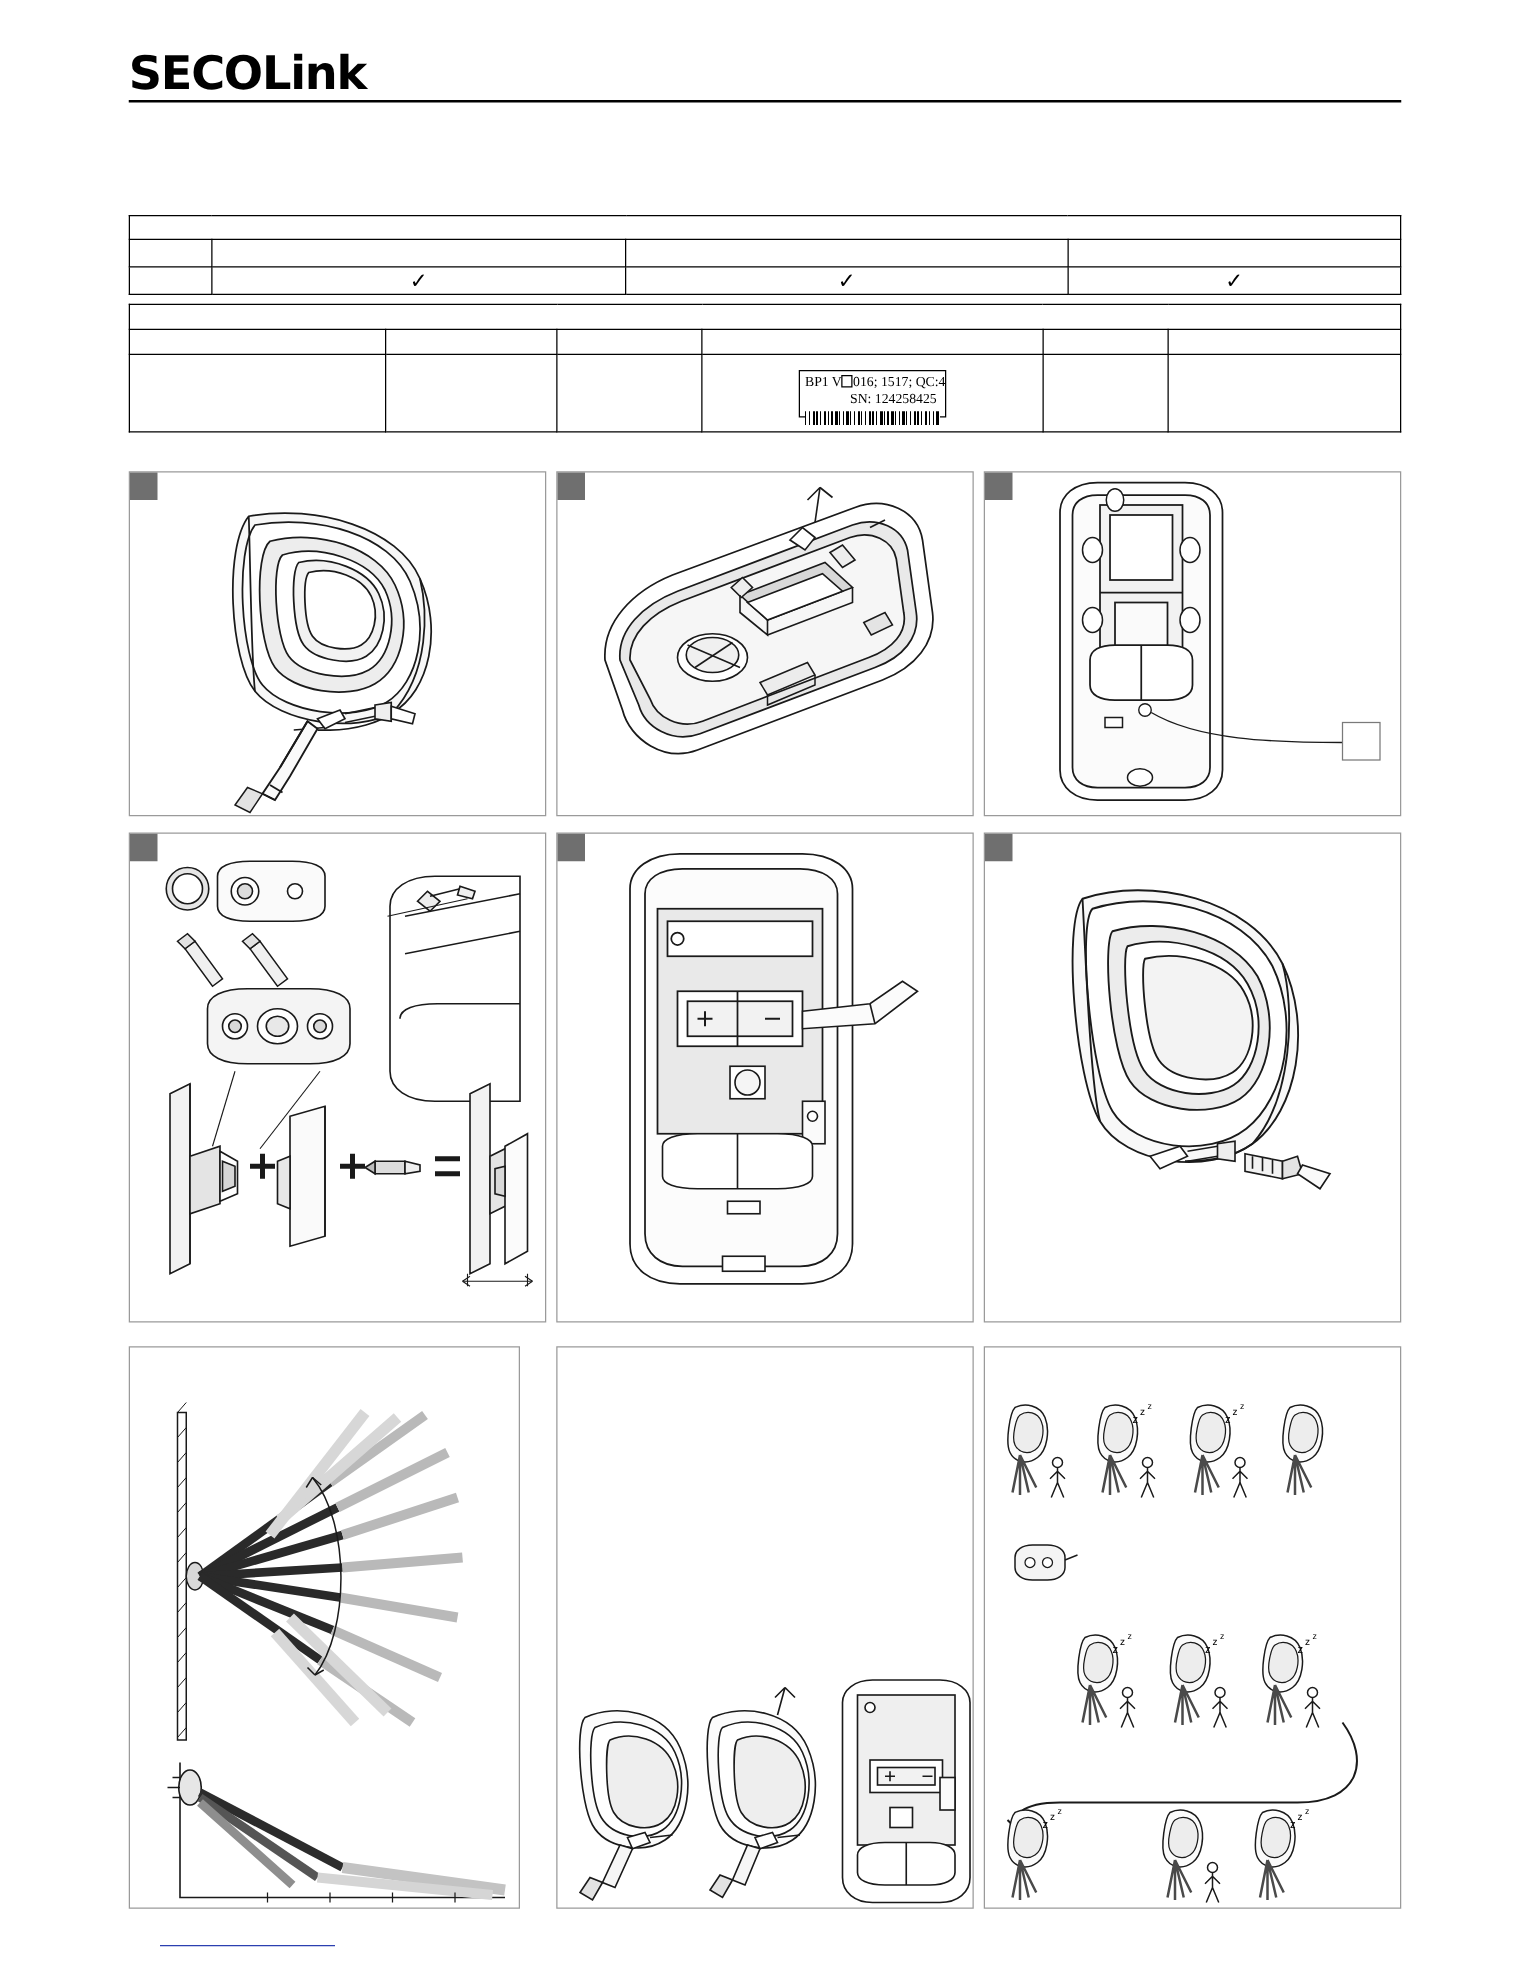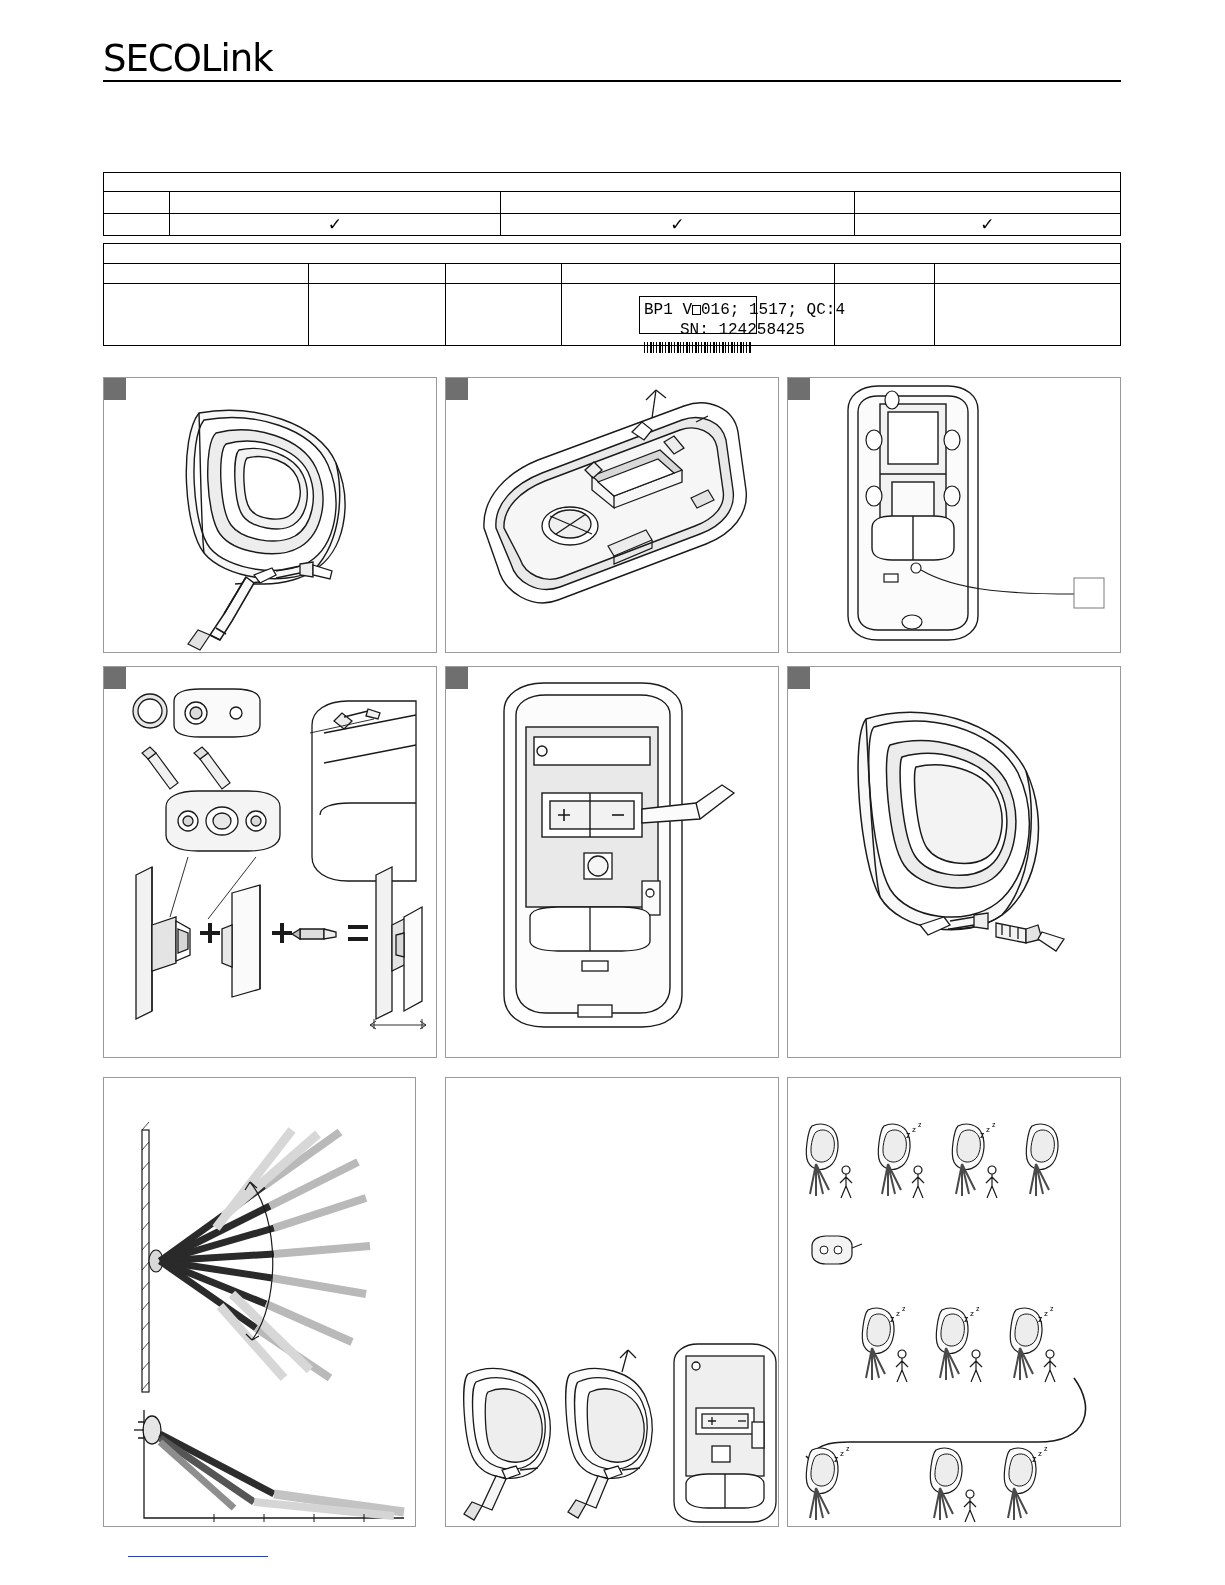--- a/index.html
+++ b/index.html
@@ -9,21 +9,21 @@
     font-family:"Liberation Sans", sans-serif;
     color:#000;
     position:relative;
     overflow:hidden;
   }
   .page{position:absolute;inset:0;}
 
   
   .logo{
     position:absolute;left:103px;top:36px;
-    font-size:38px;font-weight:normal;letter-spacing:-1px;
+    font-size:38px;font-weight:bold;letter-spacing:-1px;
     font-family:"DejaVu Sans", sans-serif;
   }
   .logo .sec{font-size:37px;}
   .logo .o{font-size:37px;}
   .header-rule{
     position:absolute;left:103px;top:80px;width:1018px;height:2px;background:#000;
   }
 
   
   .tbl{position:absolute;border-collapse:collapse;}
@@ -35,25 +35,25 @@
   #tbl-top tr.r2{height:22px;}
 
   #tbl-bottom{left:103px;top:243px;width:1018px;}
   #tbl-bottom tr.h{height:20px;}
   #tbl-bottom tr.b{height:62px;}
 
   .label-box{
     border:1px solid #000;
     width:118px;height:38px;
     margin:0 auto;
-    font-size:16px;
+    font-size:11px;
     line-height:1.25;
     padding:3px 4px;
     box-sizing:border-box;
-    font-family:Liberation Mono, monospace;
+    font-family:Liberation Serif, serif;
     text-align:left;
     background:#fff;
   }
   .label-box .l1{white-space:nowrap;}
   .label-box .l2{white-space:nowrap;margin-left:36px;}
   .barcode{
     margin-top:2px;height:11px;width:108px;
     background:repeating-linear-gradient(90deg,#000 0 1px,#fff 1px 3px,#000 3px 4px,#fff 4px 6px,#000 6px 8px,#fff 8px 9px);
   }
   .badge-sq{

